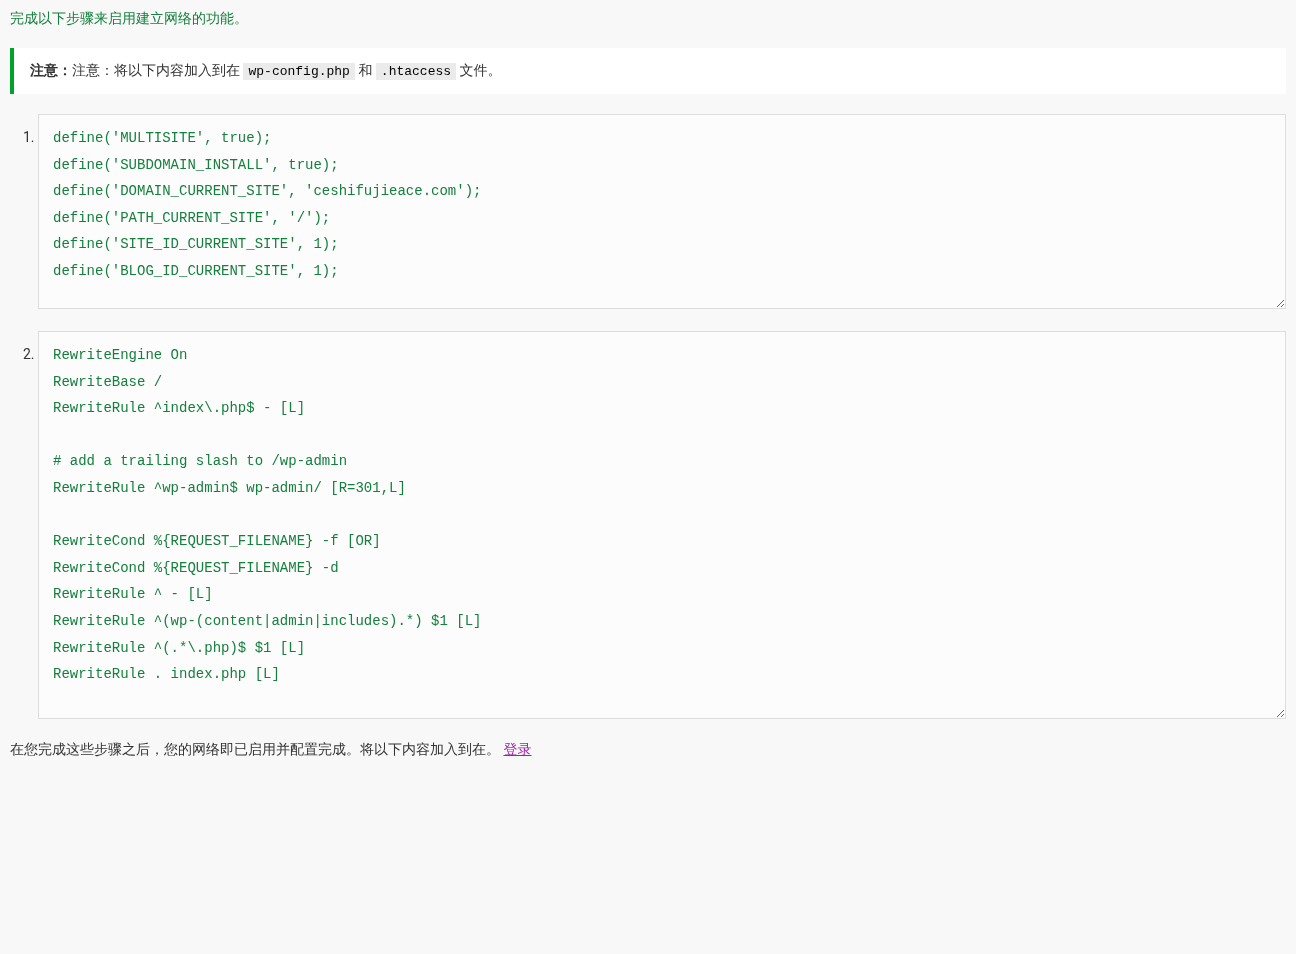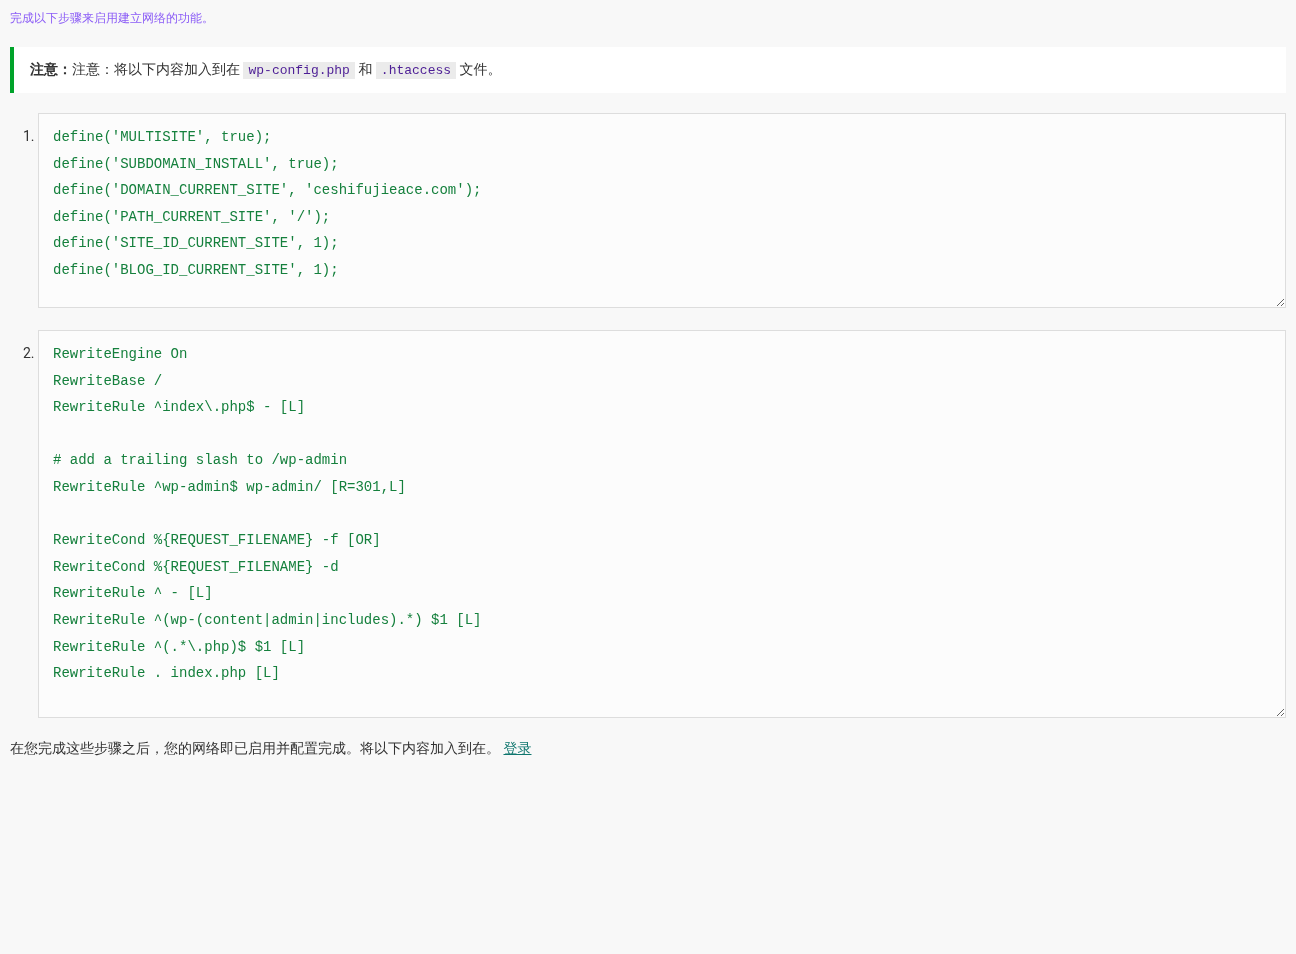--- a/index.html
+++ b/index.html
@@ -18,41 +18,41 @@
       max-width: 1280px;
     }
     h1.page-title {
       font-size: 24px;
       font-weight: 700;
       color: #222;
       margin-bottom: 18px;
       margin-top: 4px;
     }
     p.intro {
-      font-size: 12px;
-      color: #8b5cf6;
+      font-size: 14px;
+      color: #15803d;
       margin-bottom: 20px;
     }
     .notice {
       border-left: 4px solid #00a32a;
       background: #fff;
       padding: 14px 16px;
       margin-bottom: 20px;
       font-size: 14px;
       color: #333;
     }
     .notice .bold {
       font-weight: 700;
     }
     code.inline {
       font-family: Consolas, "Courier New", monospace;
       background: #ebebeb;
       padding: 1px 5px;
       font-size: 13px;
-      color: #4c1d95;
+      color: #000000;
       border-radius: 0;
     }
     ol.steps {
       list-style: decimal;
       padding-left: 24px;
       margin-left: 4px;
     }
     ol.steps > li {
       margin-bottom: 22px;
       font-size: 14px;
@@ -86,21 +86,21 @@
     }
     textarea.code-block.block2 {
       height: 388px;
     }
     p.footer-text {
       font-size: 14px;
       color: #333;
       margin-top: 8px;
     }
     a.login-link {
-      color: #0f766e;
+      color: #a21caf;
       text-decoration: underline;
     }
   </style>
 </head>
 <body>
 
 <div class="container">
 
 
   <p class="intro">完成以下步骤来启用建立网络的功能。</p>

